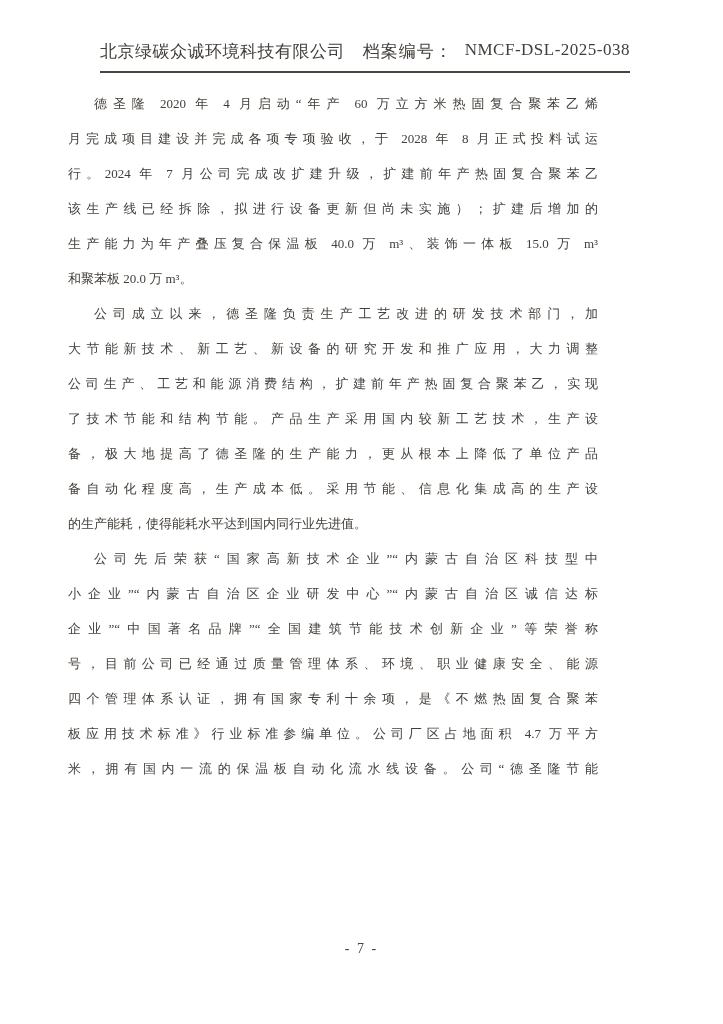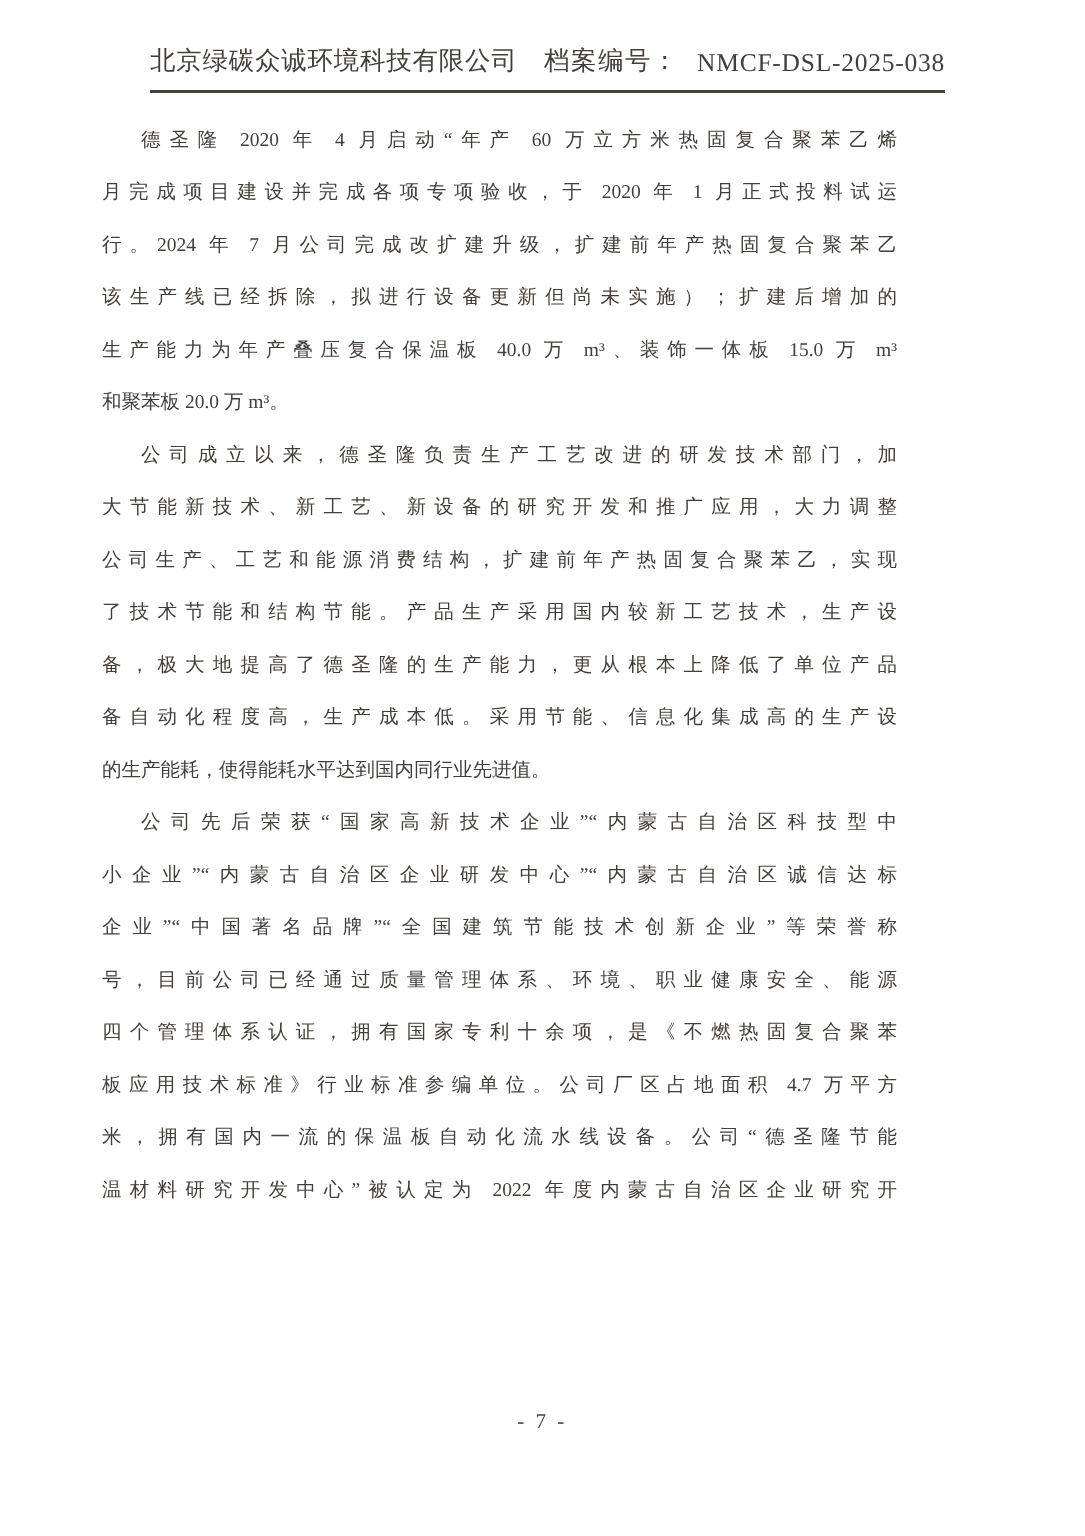--- a/index.html
+++ b/index.html
@@ -13,32 +13,31 @@
     height: 1024px;
     background: #ffffff;
     box-sizing: border-box;
     font-family: "Liberation Serif", "DejaVu Serif", serif;
     color: #433e39;
     overflow: hidden;
   }
   .doc-header {
     width: 530px;
     margin: 0 93px 0 100px;
-    padding-top: 29px;
+    padding-top: 40px;
     padding-bottom: 8px;
     border-bottom: 2px solid #48433d;
     display: flex;
     justify-content: space-between;
     align-items: flex-end;
     font-size: 17px;
     letter-spacing: 0.5px;
   }
   .archive-group {
     display: flex;
-    align-items: flex-end;
   }
   .archive-label {
     margin-right: 12px;
     letter-spacing: 1px;
   }
   .archive-number {
     letter-spacing: 0.5px;
   }
   .doc-body {
     width: 530px;
@@ -82,21 +81,21 @@
     <span class="archive-group">
       <span class="archive-label">档案编号：</span>
       <span class="archive-number">NMCF-DSL-2025-038</span>
     </span>
   </div>
 
   <div class="doc-body">
 
     <div class="para">
       <div class="line indent">德圣隆 2020 年 4 月启动“年产 60 万立方米热固复合聚苯乙烯</div>
-      <div class="line">月完成项目建设并完成各项专项验收，于 2020 年 1 月正式投料试运</div>
+      <div class="line">月完成项目建设并完成各项专项验收，于 2028 年 8 月正式投料试运</div>
       <div class="line">行。2024 年 7 月公司完成改扩建升级，扩建前年产热固复合聚苯乙</div>
       <div class="line">该生产线已经拆除，拟进行设备更新但尚未实施）；扩建后增加的</div>
       <div class="line">生产能力为年产叠压复合保温板 40.0 万 m³、装饰一体板 15.0 万 m³</div>
       <div class="line para-end">和聚苯板 20.0 万 m³。</div>
     </div>
 
     <div class="para">
       <div class="line indent">公司成立以来，德圣隆负责生产工艺改进的研发技术部门，加</div>
       <div class="line">大节能新技术、新工艺、新设备的研究开发和推广应用，大力调整</div>
       <div class="line">公司生产、工艺和能源消费结构，扩建前年产热固复合聚苯乙，实现</div>
@@ -107,21 +106,20 @@
     </div>
 
     <div class="para">
       <div class="line indent">公司先后荣获“国家高新技术企业”“内蒙古自治区科技型中</div>
       <div class="line">小企业”“内蒙古自治区企业研发中心”“内蒙古自治区诚信达标</div>
       <div class="line">企业”“中国著名品牌”“全国建筑节能技术创新企业”等荣誉称</div>
       <div class="line">号，目前公司已经通过质量管理体系、环境、职业健康安全、能源</div>
       <div class="line">四个管理体系认证，拥有国家专利十余项，是《不燃热固复合聚苯</div>
       <div class="line">板应用技术标准》行业标准参编单位。公司厂区占地面积 4.7 万平方</div>
       <div class="line">米，拥有国内一流的保温板自动化流水线设备。公司“德圣隆节能</div>
-      <div class="line">温材料研究开发中心”被认定为 2022 年度内蒙古自治区企业研究开</div>
     </div>
 
   </div>
 
   <div class="doc-footer">
     <span>- 7 -</span>
   </div>
 
 </div>
 

